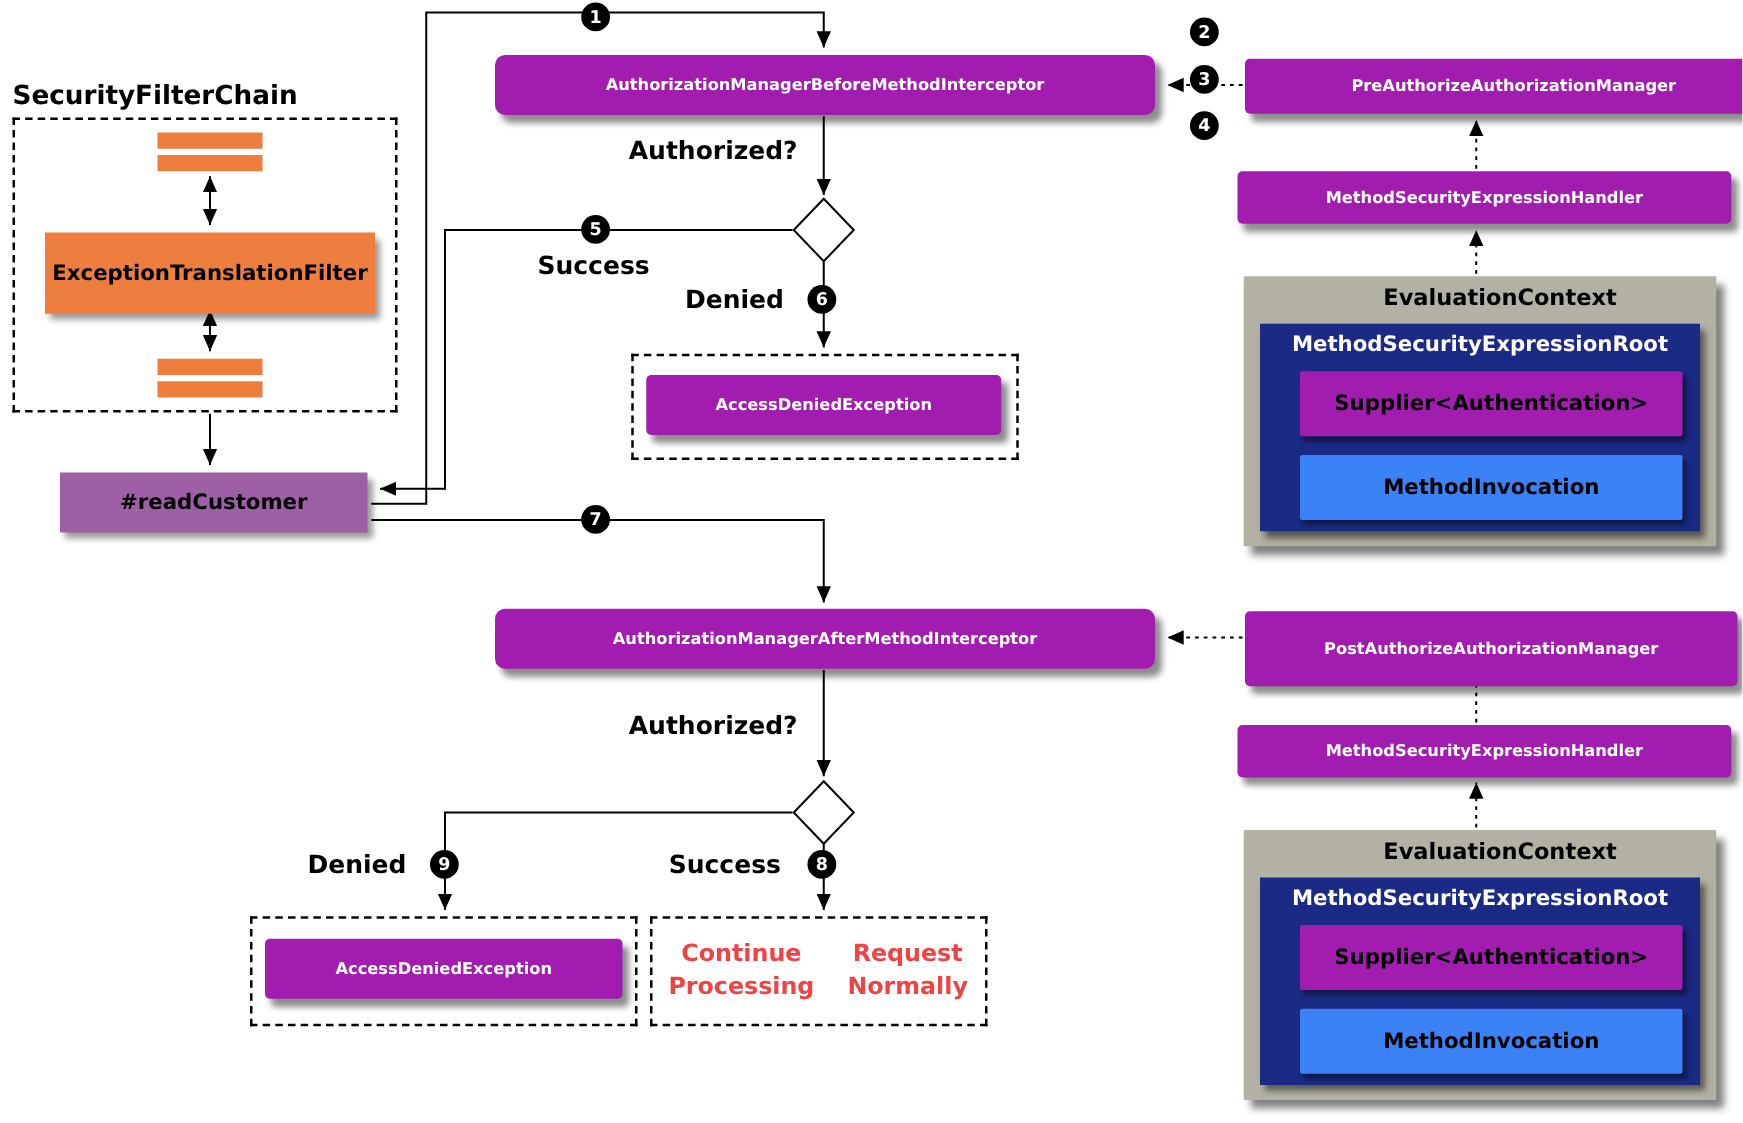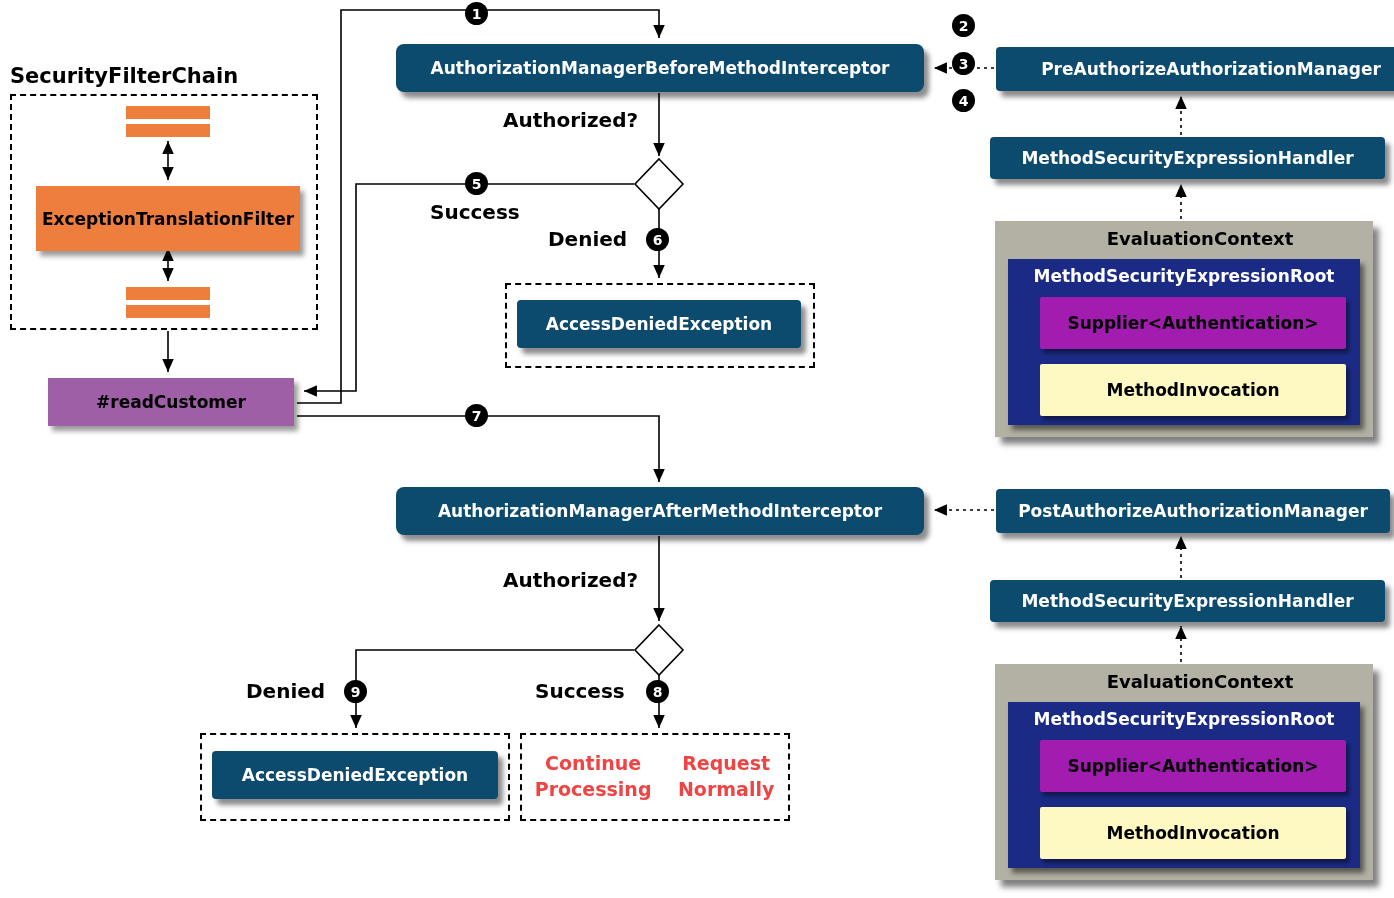--- a/index.html
+++ b/index.html
@@ -1,41 +1,41 @@
 <!DOCTYPE html>
 <html><head>
 <meta charset="utf-8">
 <style>
   html,body{margin:0;padding:0;background:#fff;}
   #canvas{position:relative;width:1394px;height:898px;background:#fff;
           font-family:"DejaVu Sans","Liberation Sans",sans-serif;overflow:hidden;}
   svg.wires{position:absolute;left:0;top:0;z-index:1;pointer-events:none;}
   .node{position:absolute;box-sizing:border-box;z-index:2;display:flex;align-items:center;
         justify-content:center;font-weight:bold;text-align:center;}
-  .navy{background:#0c4a6e;color:#fff;border-radius:8px;
-        box-shadow:5px 6px 5px rgba(0,0,0,0.45);font-size:17px;}
+  .navy{background:#a21caf;color:#fff;border-radius:8px;
+        box-shadow:5px 6px 5px rgba(0,0,0,0.45);font-size:13px;}
   .navy.sq{border-radius:4px;}
   .orange{background:#ee7e3e;color:#000;box-shadow:4px 5px 5px rgba(0,0,0,0.40);font-size:17px;}
   .purple{background:#9e5fa7;color:#000;box-shadow:4px 5px 5px rgba(0,0,0,0.40);font-size:17px;}
   .dashedbox{position:absolute;box-sizing:border-box;border:2px dashed #000;z-index:2;}
   .bar{position:absolute;background:#ee7e3e;z-index:2;}
   .lbl{position:absolute;z-index:3;font-weight:bold;color:#000;white-space:nowrap;font-size:20px;}
   .step{position:absolute;z-index:4;width:23px;height:23px;border-radius:50%;background:#000;
         color:#fff;font-size:14px;font-weight:bold;display:flex;align-items:center;justify-content:center;}
   .ctx{position:absolute;box-sizing:border-box;background:#b3b1a3;z-index:2;
        box-shadow:6px 7px 6px rgba(0,0,0,0.5);padding-left:32px;}
   .ctx-title{font-weight:bold;font-size:18px;text-align:center;padding-top:7px;color:#000;}
   .root{position:absolute;left:13px;top:38px;width:352px;height:166px;background:#1b2b85;
         box-shadow:4px 5px 5px rgba(0,0,0,0.5);}
   .root-title{color:#fff;font-weight:bold;font-size:17px;text-align:center;padding-top:7px;}
   .inner{position:absolute;left:32px;width:306px;height:52px;display:flex;align-items:center;
          justify-content:center;font-weight:bold;font-size:17px;border-radius:2px;
          box-shadow:3px 4px 4px rgba(0,0,0,0.45);color:#000;}
   .lightblue{background:#a21caf;}
-  .grayeb{background:#fef9c3;}
+  .grayeb{background:#3b82f6;}
   .continue-text{flex-direction:row;font-size:19px;color:#ef4444;font-weight:bold;line-height:1.35;}
 </style>
 </head>
 <body>
 
 <div id="canvas">
 
   <svg class="wires" width="1394" height="898" viewBox="0 0 1394 898">
     <defs>
       <marker id="ae" viewBox="0 0 10 10" refX="9" refY="5" markerWidth="9" markerHeight="9" orient="auto">
@@ -108,21 +108,21 @@
 
   <div class="ctx" style="left:995px;top:221px;width:378px;height:216px;">
     <div class="ctx-title">EvaluationContext</div>
     <div class="root">
       <div class="root-title">MethodSecurityExpressionRoot</div>
       <div class="inner lightblue" style="top:38px;">Supplier&lt;Authentication&gt;</div>
       <div class="inner grayeb" style="top:105px;">MethodInvocation</div>
     </div>
   </div>
 
-  <div class="node navy sq" style="left:996px;top:489px;width:394px;height:44px;">PostAuthorizeAuthorizationManager</div>
+  <div class="node navy sq" style="left:996px;top:489px;width:394px;height:60px;">PostAuthorizeAuthorizationManager</div>
   <div class="node navy sq" style="left:990px;top:580px;width:395px;height:42px;">MethodSecurityExpressionHandler</div>
 
   <div class="ctx" style="left:995px;top:664px;width:378px;height:216px;">
     <div class="ctx-title">EvaluationContext</div>
     <div class="root">
       <div class="root-title">MethodSecurityExpressionRoot</div>
       <div class="inner lightblue" style="top:38px;">Supplier&lt;Authentication&gt;</div>
       <div class="inner grayeb" style="top:105px;">MethodInvocation</div>
     </div>
   </div>

